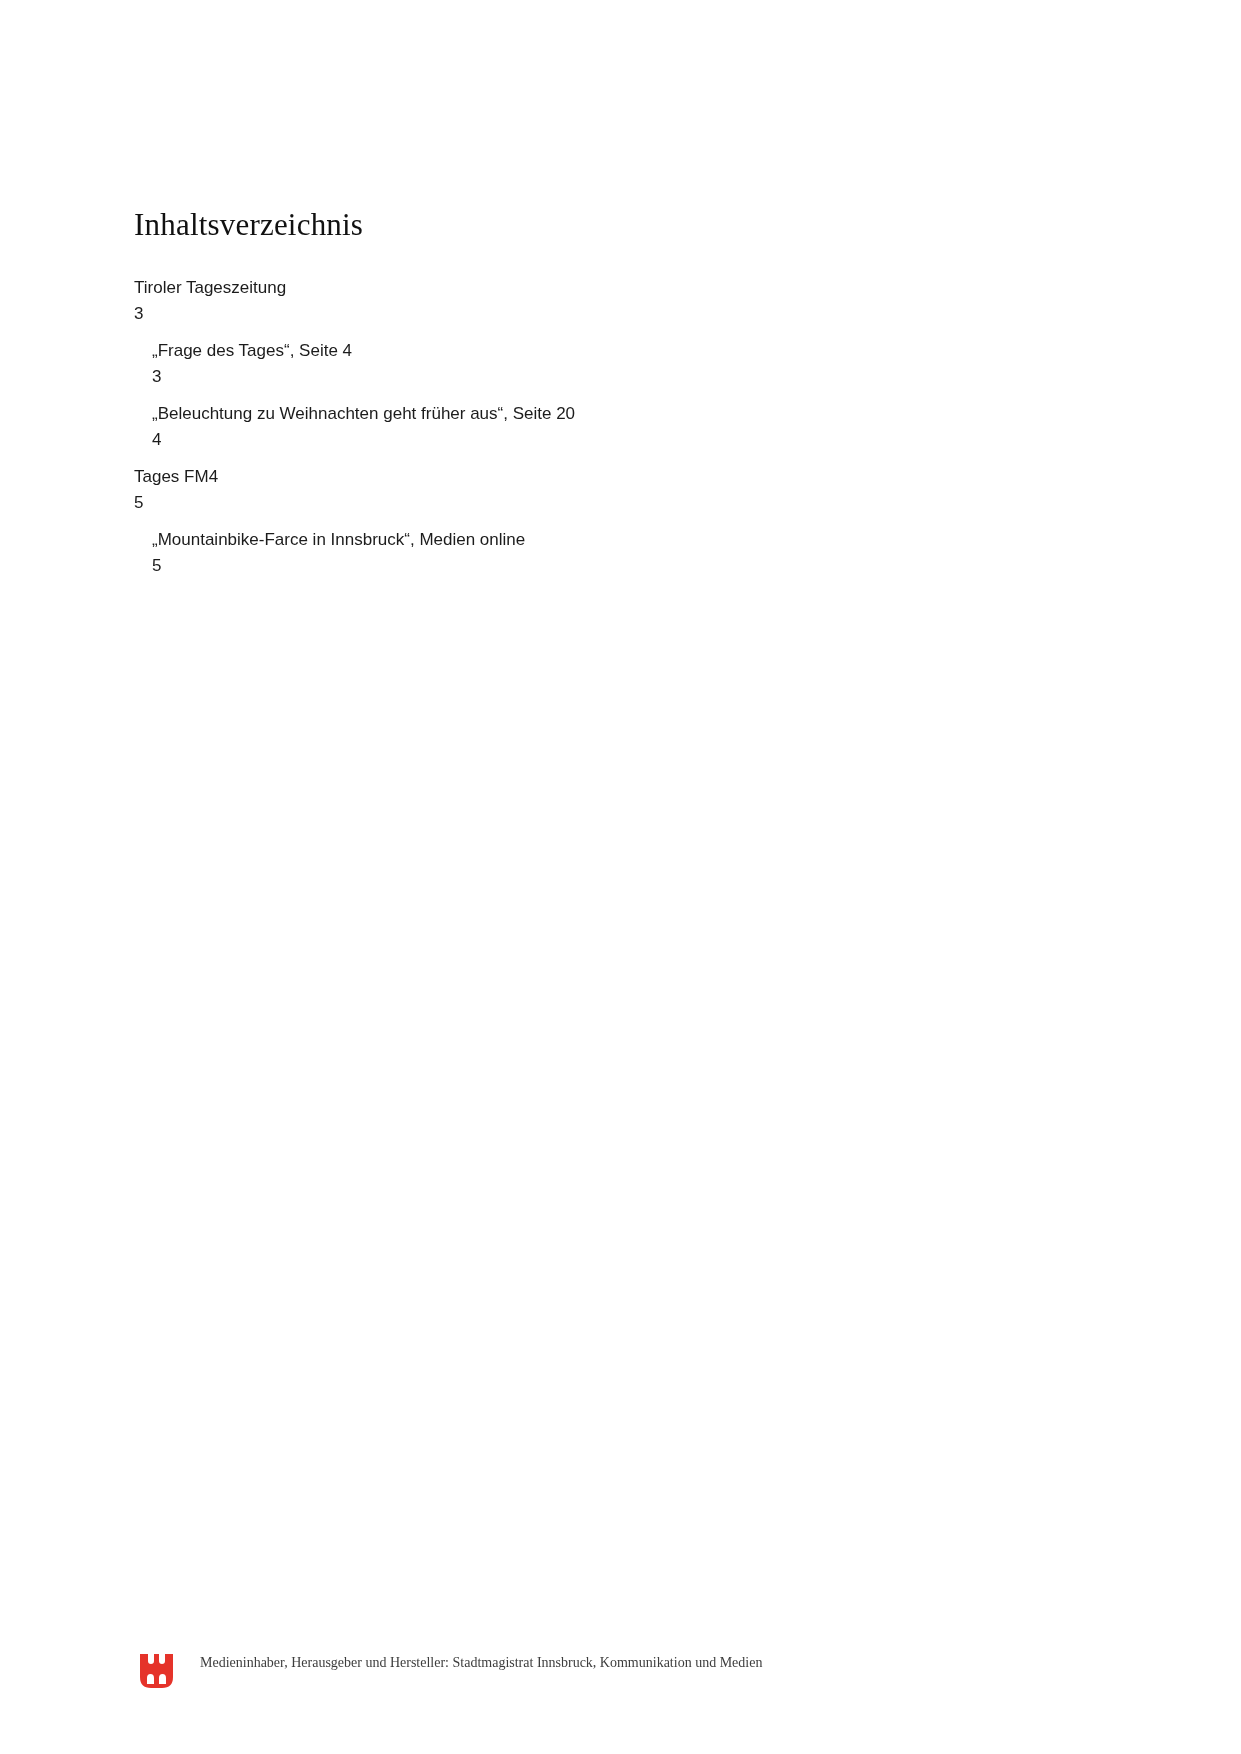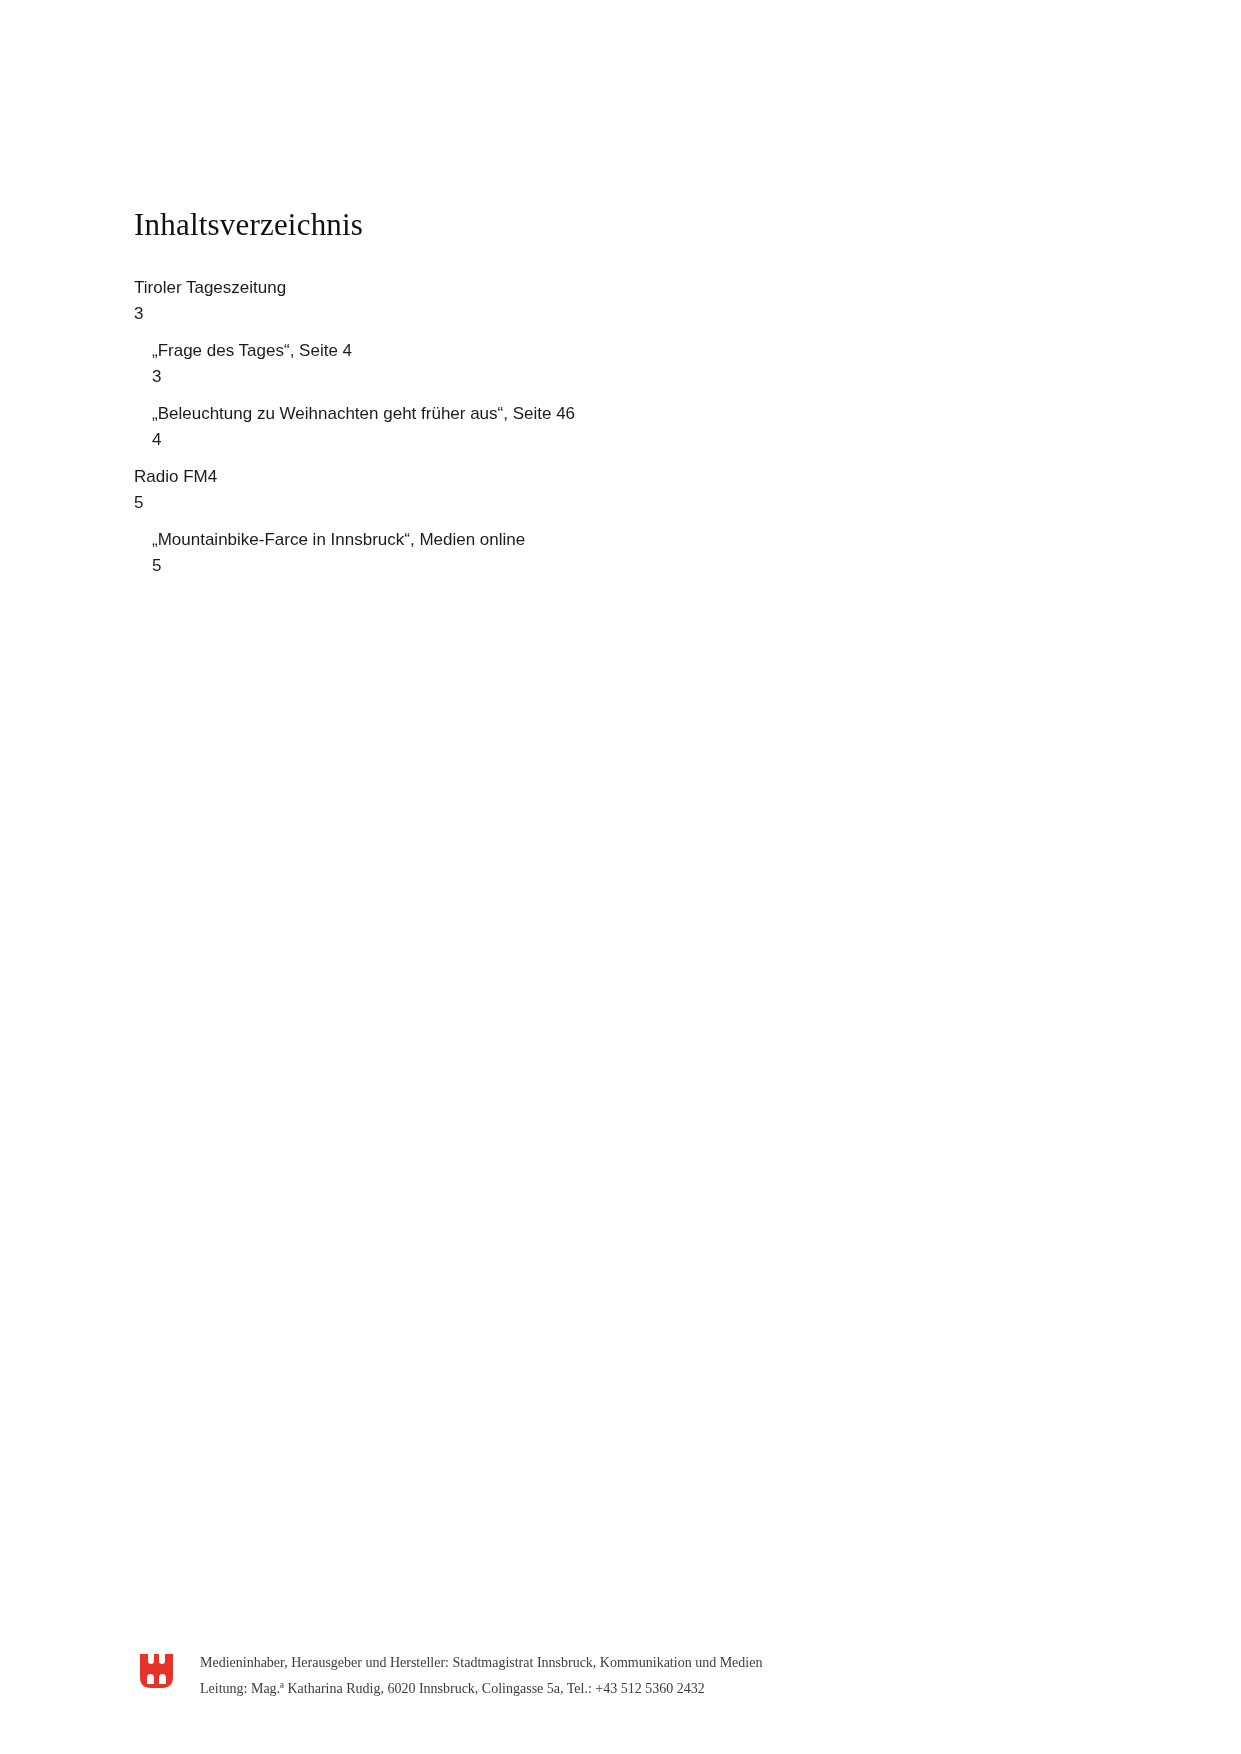--- a/index.html
+++ b/index.html
@@ -97,27 +97,27 @@
       <span class="toc-page">3</span>
     </div>
 
     <div class="toc-row indent">
       <span class="toc-label">„Frage des Tages“, Seite 4</span>
       <span class="toc-leader"></span>
       <span class="toc-page">3</span>
     </div>
 
     <div class="toc-row indent">
-      <span class="toc-label">„Beleuchtung zu Weihnachten geht früher aus“, Seite 46</span>
+      <span class="toc-label">„Beleuchtung zu Weihnachten geht früher aus“, Seite 20</span>
       <span class="toc-leader"></span>
       <span class="toc-page">4</span>
     </div>
 
     <div class="toc-row">
-      <span class="toc-label">Radio FM4</span>
+      <span class="toc-label">Tages FM4</span>
       <span class="toc-leader"></span>
       <span class="toc-page">5</span>
     </div>
 
     <div class="toc-row indent">
       <span class="toc-label">„Mountainbike-Farce in Innsbruck“, Medien online</span>
       <span class="toc-leader"></span>
       <span class="toc-page">5</span>
     </div>
 
@@ -131,18 +131,17 @@
           M0,0 H33 V23 Q33,34 22,34 H11 Q0,34 0,23 Z
           M8,0 h6 v7 q0,3 -3,3 q-3,0 -3,-3 Z
           M19,0 h6 v7 q0,3 -3,3 q-3,0 -3,-3 Z
           M7,30 v-6 q0,-4 3.5,-4 q3.5,0 3.5,4 v6 Z
           M19,30 v-6 q0,-4 3.5,-4 q3.5,0 3.5,4 v6 Z"></path>
       </svg>
     </span>
 
     <div class="footer-text">
       <div class="footer-line">Medieninhaber, Herausgeber und Hersteller: Stadtmagistrat Innsbruck, Kommunikation und Medien</div>
-      <div class="footer-line">Leitung: Mag.ª Katharina Rudig, 6020 Innsbruck, Colingasse 5a, Tel.: +43 512 5360 2432</div>
     </div>
 
   </div>
 
 </div>
 
 </body></html>

